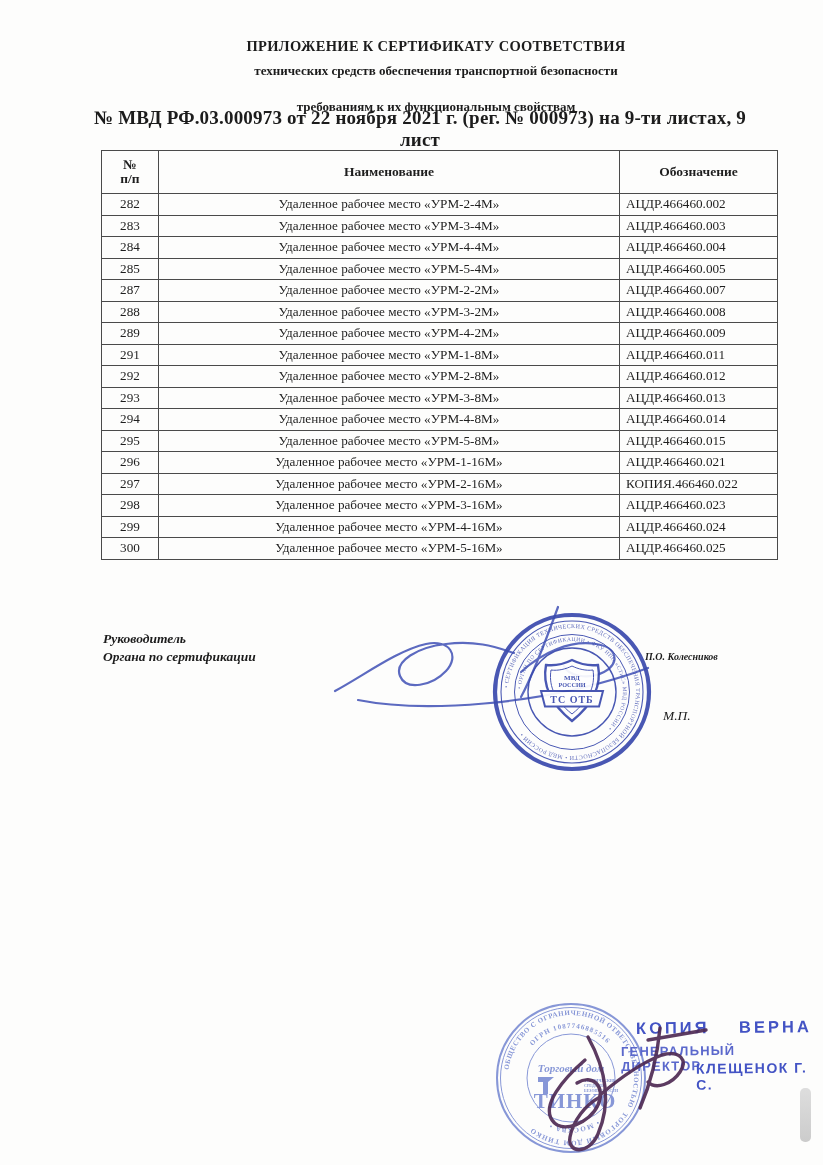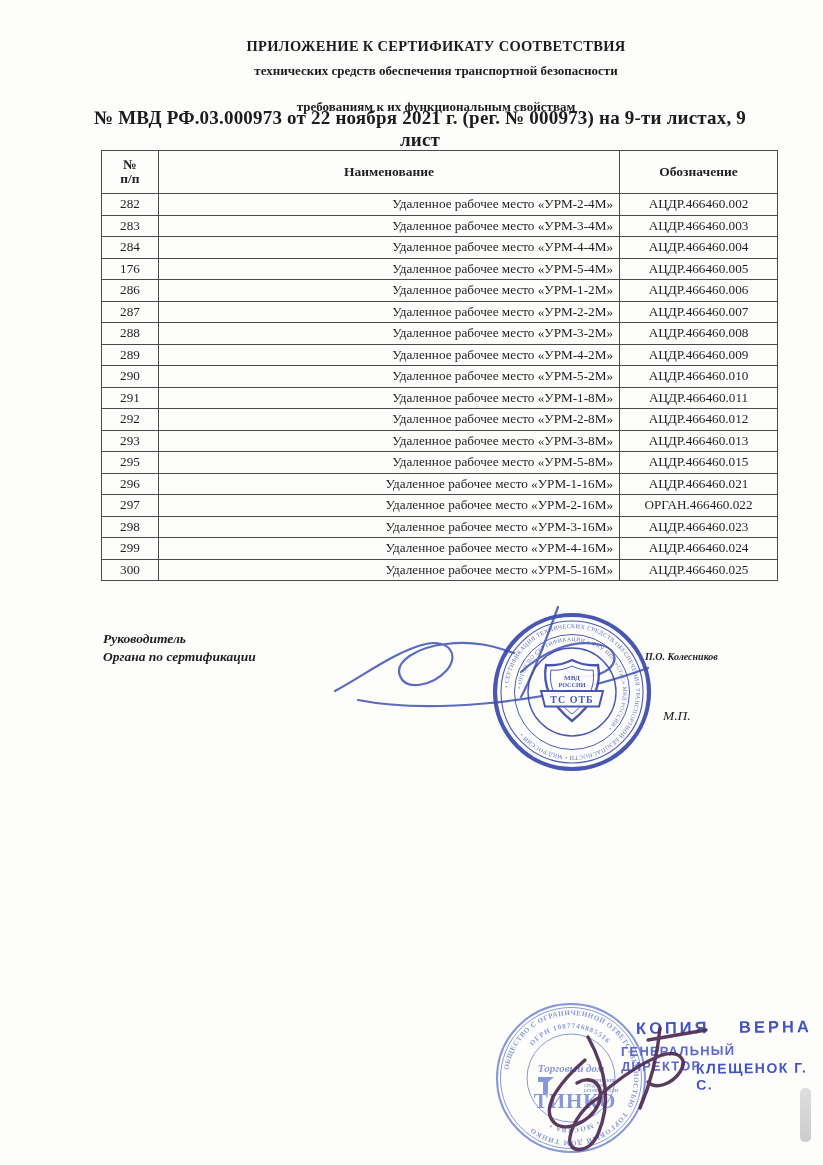--- a/index.html
+++ b/index.html
@@ -20,22 +20,22 @@
 
   
   table.cert{left:101px;top:150px;position:absolute;border-collapse:collapse;
     width:659px;table-layout:fixed;}
   table.cert th, table.cert td{
     border:1px solid #4a4a4a;font-size:13.2px;line-height:14px;
     padding:2px 6px;vertical-align:middle;color:#1e1e1e;}
   table.cert{border:1.5px solid #333;}
   table.cert th{font-weight:bold;text-align:center;height:38px;font-size:13.5px;}
   td.c0{width:44px;text-align:center;padding:2px 2px;}
-  td.c1{width:448px;text-align:right;}
-  td.c2{width:145px;text-align:center;padding-left:9px;}
+  td.c1{width:448px;text-align:center;}
+  td.c2{width:145px;text-align:left;padding-left:9px;}
   table.cert tbody td{height:16.5px;}
 
   
   .sig-left{left:103px;top:630px;font-size:13.5px;font-weight:bold;
     font-style:italic;line-height:18px;}
   .signer-name{left:617px;top:651px;font-size:10px;font-weight:bold;font-style:italic;margin-left:28px;}
   .mp{left:663px;top:708px;font-size:13.5px;font-style:italic;}
 
   
   .copy-stamp{font-family:"Liberation Sans", sans-serif;font-weight:bold;transform:rotate(-.6deg);}
@@ -77,78 +77,73 @@
         <td class="c0">283</td>
         <td class="c1">Удаленное рабочее место «УРМ-3-4М»</td>
         <td class="c2">АЦДР.466460.003</td>
       </tr>
       <tr>
         <td class="c0">284</td>
         <td class="c1">Удаленное рабочее место «УРМ-4-4М»</td>
         <td class="c2">АЦДР.466460.004</td>
       </tr>
       <tr>
-        <td class="c0">176</td>
+        <td class="c0">285</td>
         <td class="c1">Удаленное рабочее место «УРМ-5-4М»</td>
         <td class="c2">АЦДР.466460.005</td>
-      </tr>
-      <tr>
-        <td class="c0">286</td>
-        <td class="c1">Удаленное рабочее место «УРМ-1-2М»</td>
-        <td class="c2">АЦДР.466460.006</td>
       </tr>
       <tr>
         <td class="c0">287</td>
         <td class="c1">Удаленное рабочее место «УРМ-2-2М»</td>
         <td class="c2">АЦДР.466460.007</td>
       </tr>
       <tr>
         <td class="c0">288</td>
         <td class="c1">Удаленное рабочее место «УРМ-3-2М»</td>
         <td class="c2">АЦДР.466460.008</td>
       </tr>
       <tr>
         <td class="c0">289</td>
         <td class="c1">Удаленное рабочее место «УРМ-4-2М»</td>
         <td class="c2">АЦДР.466460.009</td>
       </tr>
       <tr>
-        <td class="c0">290</td>
-        <td class="c1">Удаленное рабочее место «УРМ-5-2М»</td>
-        <td class="c2">АЦДР.466460.010</td>
-      </tr>
-      <tr>
         <td class="c0">291</td>
         <td class="c1">Удаленное рабочее место «УРМ-1-8М»</td>
         <td class="c2">АЦДР.466460.011</td>
       </tr>
       <tr>
         <td class="c0">292</td>
         <td class="c1">Удаленное рабочее место «УРМ-2-8М»</td>
         <td class="c2">АЦДР.466460.012</td>
       </tr>
       <tr>
         <td class="c0">293</td>
         <td class="c1">Удаленное рабочее место «УРМ-3-8М»</td>
         <td class="c2">АЦДР.466460.013</td>
       </tr>
       <tr>
+        <td class="c0">294</td>
+        <td class="c1">Удаленное рабочее место «УРМ-4-8М»</td>
+        <td class="c2">АЦДР.466460.014</td>
+      </tr>
+      <tr>
         <td class="c0">295</td>
         <td class="c1">Удаленное рабочее место «УРМ-5-8М»</td>
         <td class="c2">АЦДР.466460.015</td>
       </tr>
       <tr>
         <td class="c0">296</td>
         <td class="c1">Удаленное рабочее место «УРМ-1-16М»</td>
         <td class="c2">АЦДР.466460.021</td>
       </tr>
       <tr>
         <td class="c0">297</td>
         <td class="c1">Удаленное рабочее место «УРМ-2-16М»</td>
-        <td class="c2">ОРГАН.466460.022</td>
+        <td class="c2">КОПИЯ.466460.022</td>
       </tr>
       <tr>
         <td class="c0">298</td>
         <td class="c1">Удаленное рабочее место «УРМ-3-16М»</td>
         <td class="c2">АЦДР.466460.023</td>
       </tr>
       <tr>
         <td class="c0">299</td>
         <td class="c1">Удаленное рабочее место «УРМ-4-16М»</td>
         <td class="c2">АЦДР.466460.024</td>

